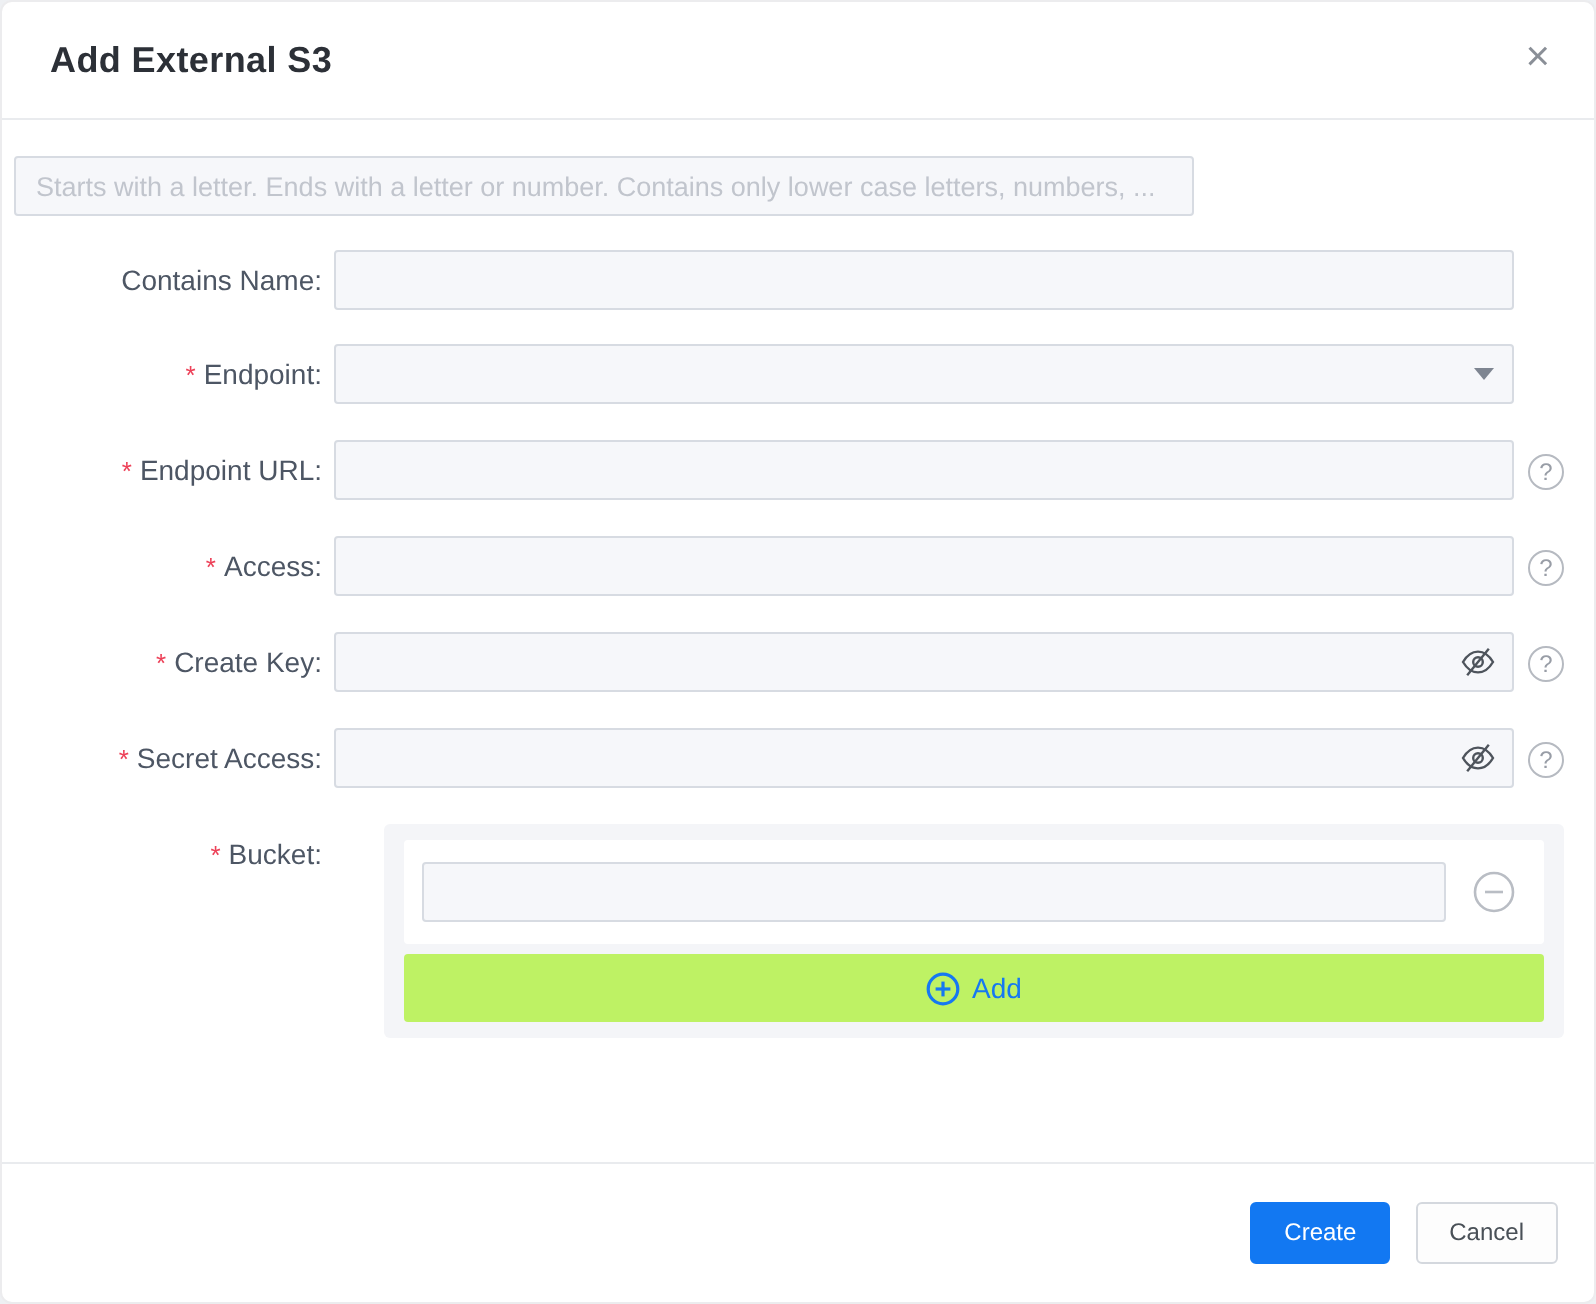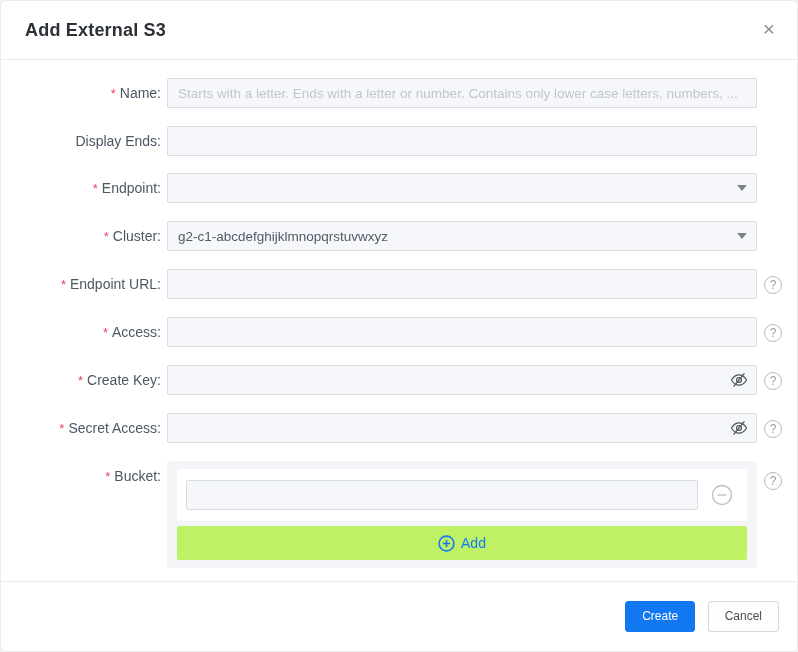--- a/index.html
+++ b/index.html
@@ -44,21 +44,21 @@
 
   .help {
     flex:0 0 18px; width:18px; height:18px; margin-left:7px; align-self:center;
     border:1px solid #b6bac1; border-radius:50%; color:#989da6;
     font-size:12px; line-height:16px; text-align:center; cursor:default;
   }
   .help-top { align-self:flex-start; margin-top:11px; }
 
   .eye-btn { position:absolute; right:9px; top:7px; width:18px; height:16px; cursor:pointer; }
 
-  .bucket-row { margin-top:5px; margin-bottom:18px; }
+  .bucket-row { margin-top:5px; margin-bottom:18px;gap:25px; }
   .bucket-panel { background:#f4f5f8; border-radius:3px; padding:8px 10px; }
   .bucket-item-row { background:#fff; height:52px; display:flex; align-items:center; padding:0 9px; border-radius:2px; }
   .bucket-input { width:512px; flex:0 0 512px; }
   .minus-btn { margin-left:13px; width:22px; height:22px; cursor:pointer; }
   .add-row {
     background:#bef264; height:34px; margin-top:5px; border-radius:2px;
     display:flex; align-items:center; justify-content:center; gap:6px;
     color:#1678f2; font-size:14px; cursor:pointer;
   }
   .add-row svg { display:block; }
@@ -79,52 +79,42 @@
 
   <div class="modal-header">
     <div class="modal-title">Add External S3</div>
     <div class="close-btn">×</div>
   </div>
   <div class="hr"></div>
 
   <div class="modal-body">
 
     <div class="row">
-      <div class="row-label"><span class="req">*</span><span>Name:</span></div>
       <div class="control">
         <input class="text-input" type="text" placeholder="Starts with a letter. Ends with a letter or number. Contains only lower case letters, numbers, ..." style="">
       </div>
     </div>
 
     <div class="row">
-      <div class="row-label"><span>Display Ends:</span></div>
+      <div class="row-label"><span>Contains Name:</span></div>
       <div class="control">
         <input class="text-input" type="text" value="" style="">
       </div>
     </div>
 
     <div class="row">
       <div class="row-label"><span class="req">*</span><span>Endpoint:</span></div>
       <div class="control">
         <div class="select">
           <span></span>
         </div>
         <span class="caret"></span>
       </div>
     </div>
 
-    <div class="row">
-      <div class="row-label"><span class="req">*</span><span>Cluster:</span></div>
-      <div class="control">
-        <div class="select">
-          <span>g2-c1-abcdefghijklmnopqrstuvwxyz</span>
-        </div>
-        <span class="caret"></span>
-      </div>
-    </div>
 
     <div class="row">
       <div class="row-label"><span class="req">*</span><span>Endpoint URL:</span></div>
       <div class="control">
         <input class="text-input" type="text" value="" style="">
       </div>
       <span class="help">?</span>
     </div>
 
     <div class="row">

